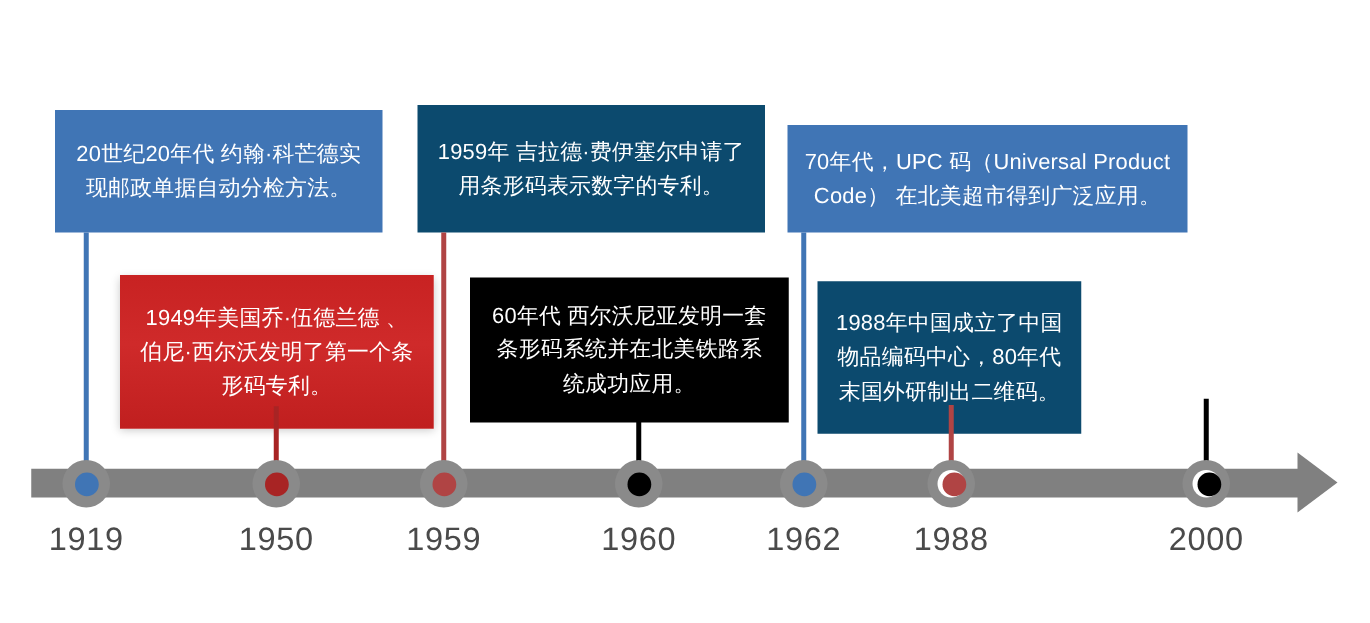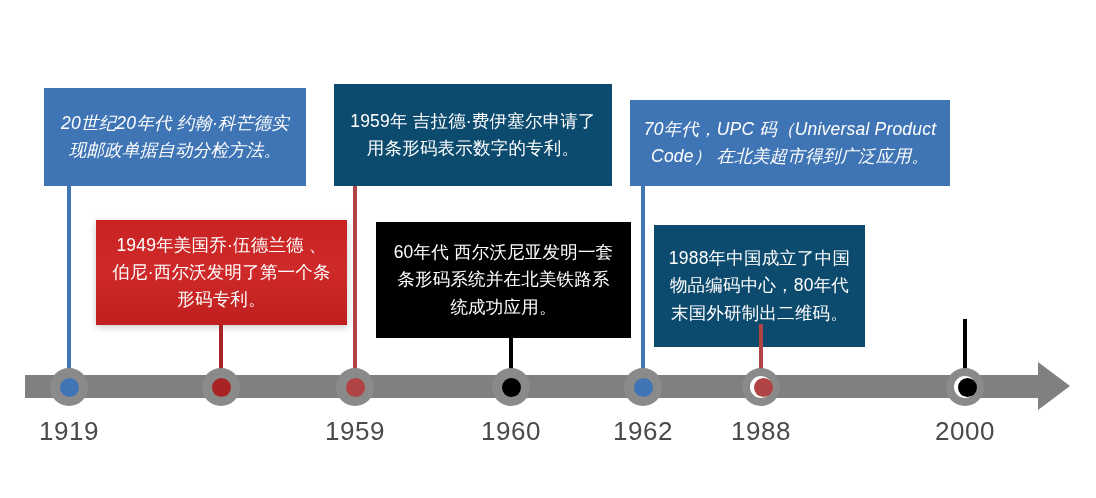--- a/index.html
+++ b/index.html
@@ -91,21 +91,20 @@
     justify-content: center;
     text-align: center;
     color: #ffffff;
     font-size: 17.5px;
     line-height: 1.55;
     letter-spacing: 0.2px;
     padding: 8px 13px;
   }
   .card.blue {
     background: #4075b5;
-    font-style: italic;
   }
   .card.red-dark {
     background: #0c4a6e;
   }
   .card.red-bright {
     background: #cc2222;
     background: linear-gradient(180deg, #c82222 0%, #cf2a2a 45%, #c01f1f 100%);
     box-shadow: 0 2px 7px rgba(0,0,0,0.22);
   }
   .card.black {
@@ -141,21 +140,21 @@
   </div>
 
   <div class="card red-dark" style="left:334px; top:84px; width:278px; height:102px;">
     <span class="txt">1959年 吉拉德·费伊塞尔申请了用条形码表示数字的专利。</span>
   </div>
 
   <div class="card blue" style="left:630px; top:100px; width:320px; height:86px;">
     <span class="txt">70年代，UPC 码（Universal Product Code） 在北美超市得到广泛应用。</span>
   </div>
 
-  <div class="card red-bright" style="left:96px; top:220px; width:251px; height:105px;">
+  <div class="card red-bright" style="left:96px; top:220px; width:251px; height:123px;">
     <span class="txt">1949年美国乔·伍德兰德 、伯尼·西尔沃发明了第一个条形码专利。</span>
   </div>
 
   <div class="card black" style="left:376px; top:222px; width:255px; height:116px;">
     <span class="txt">60年代 西尔沃尼亚发明一套条形码系统并在北美铁路系统成功应用。</span>
   </div>
 
   <div class="card red-dark" style="left:654px; top:225px; width:211px; height:122px;">
     <span class="txt">1988年中国成立了中国物品编码中心，80年代末国外研制出二维码。</span>
   </div>
@@ -187,19 +186,20 @@
   <div class="marker ringed" style="left:761px;">
     <span class="inner"></span>
     <span class="dot" style="background:#b04444;"></span>
   </div>
   <div class="marker ringed" style="left:965px;">
     <span class="inner"></span>
     <span class="dot" style="background:#000000;"></span>
   </div>
 
   <div class="year" style="left:69px;">1919</div>
+  <div class="year" style="left:221px;">1950</div>
   <div class="year" style="left:355px;">1959</div>
   <div class="year" style="left:511px;">1960</div>
   <div class="year" style="left:643px;">1962</div>
   <div class="year" style="left:761px;">1988</div>
   <div class="year" style="left:965px;">2000</div>
 
 </div>
 
 </body></html>

